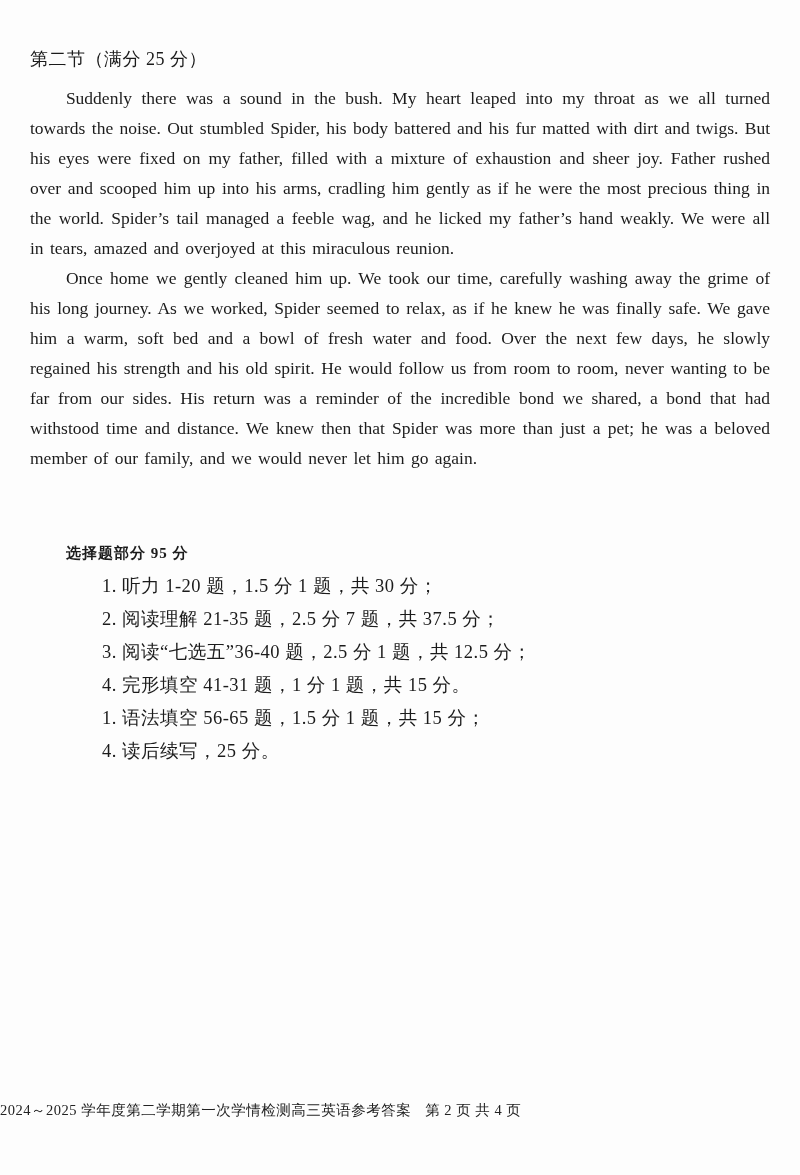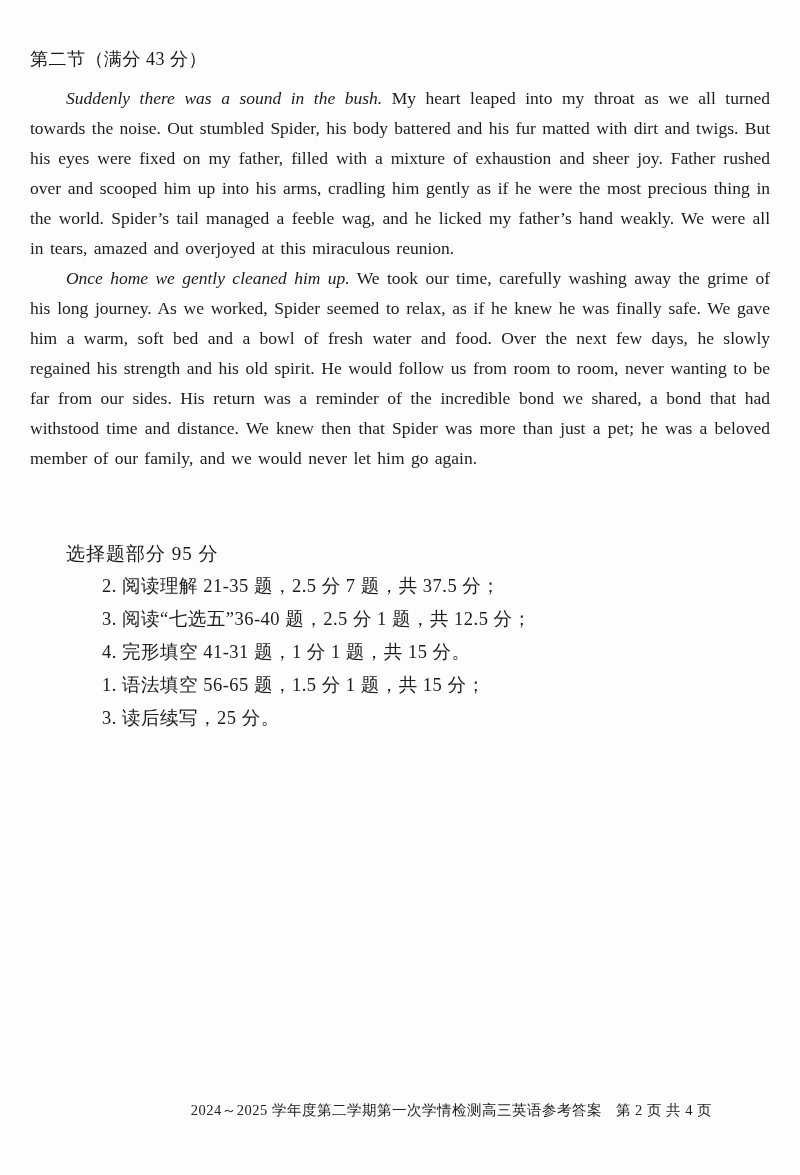--- a/index.html
+++ b/index.html
@@ -33,81 +33,81 @@
     font-size: 17.5px;
     line-height: 30px;
     text-align: justify;
     text-indent: 2.05em;
     word-spacing: 2px;
   }
   .essay p:first-of-type {
     margin-top: 12px;
   }
   .essay .lead {
-    font-style: italic;
   }
   .scoring {
     margin-top: 64px;
   }
   .scoring-heading {
     font-family: "Liberation Sans", sans-serif;
     font-weight: 700;
     font-size: 19px;
     line-height: 26px;
     letter-spacing: 1px;
   }
   .score-section-title {
     padding-left: 36px;
-    font-size: 19px;
+    font-size: 15px;
     line-height: 33px;
-    font-weight: 400;
+    font-weight: 700;
     letter-spacing: 1px;
     margin-top: 10px;
   }
   .score-item {
     padding-left: 72px;
     font-size: 18.5px;
     line-height: 33px;
     letter-spacing: 0.5px;
   }
   .footer {
     position: absolute;
     top: 1100px;
     left: 0;
     width: 712px;
-    text-align: right;
+    text-align: left;
     font-size: 14.5px;
     line-height: 20px;
     color: #222;
     letter-spacing: 0.5px;
   }
   .footer .page-info {
     margin-left: 14px;
   }
 </style>
 </head>
 <body>
 
 <div class="page">
 
-  <div class="section-heading">第二节（满分 43 分）</div>
+  <div class="section-heading">第二节（满分 25 分）</div>
 
   <div class="essay">
     <p><span class="lead">Suddenly there was a sound in the bush.</span><span> My heart leaped into my throat as we all turned towards the noise. Out stumbled Spider, his body battered and his fur matted with dirt and twigs. But his eyes were fixed on my father, filled with a mixture of exhaustion and sheer joy. Father rushed over and scooped him up into his arms, cradling him gently as if he were the most precious thing in the world. Spider’s tail managed a feeble wag, and he licked my father’s hand weakly. We were all in tears, amazed and overjoyed at this miraculous reunion.</span></p>
     <p><span class="lead">Once home we gently cleaned him up.</span><span> We took our time, carefully washing away the grime of his long journey. As we worked, Spider seemed to relax, as if he knew he was finally safe. We gave him a warm, soft bed and a bowl of fresh water and food. Over the next few days, he slowly regained his strength and his old spirit. He would follow us from room to room, never wanting to be far from our sides. His return was a reminder of the incredible bond we shared, a bond that had withstood time and distance. We knew then that Spider was more than just a pet; he was a beloved member of our family, and we would never let him go again.</span></p>
   </div>
 
   <div class="scoring">
 
     <div class="score-section-title">选择题部分 95 分</div>
+    <div class="score-item">1. 听力 1-20 题，1.5 分 1 题，共 30 分；</div>
     <div class="score-item">2. 阅读理解 21-35 题，2.5 分 7 题，共 37.5 分；</div>
     <div class="score-item">3. 阅读“七选五”36-40 题，2.5 分 1 题，共 12.5 分；</div>
     <div class="score-item">4. 完形填空 41-31 题，1 分 1 题，共 15 分。</div>
 
     <div class="score-item">1. 语法填空 56-65 题，1.5 分 1 题，共 15 分；</div>
-    <div class="score-item">3. 读后续写，25 分。</div>
+    <div class="score-item">4. 读后续写，25 分。</div>
   </div>
 
   <div class="footer">
     <span>2024～2025 学年度第二学期第一次学情检测高三英语参考答案</span><span class="page-info">第 2 页  共 4 页</span>
   </div>
 
 </div>
 
 </body></html>

